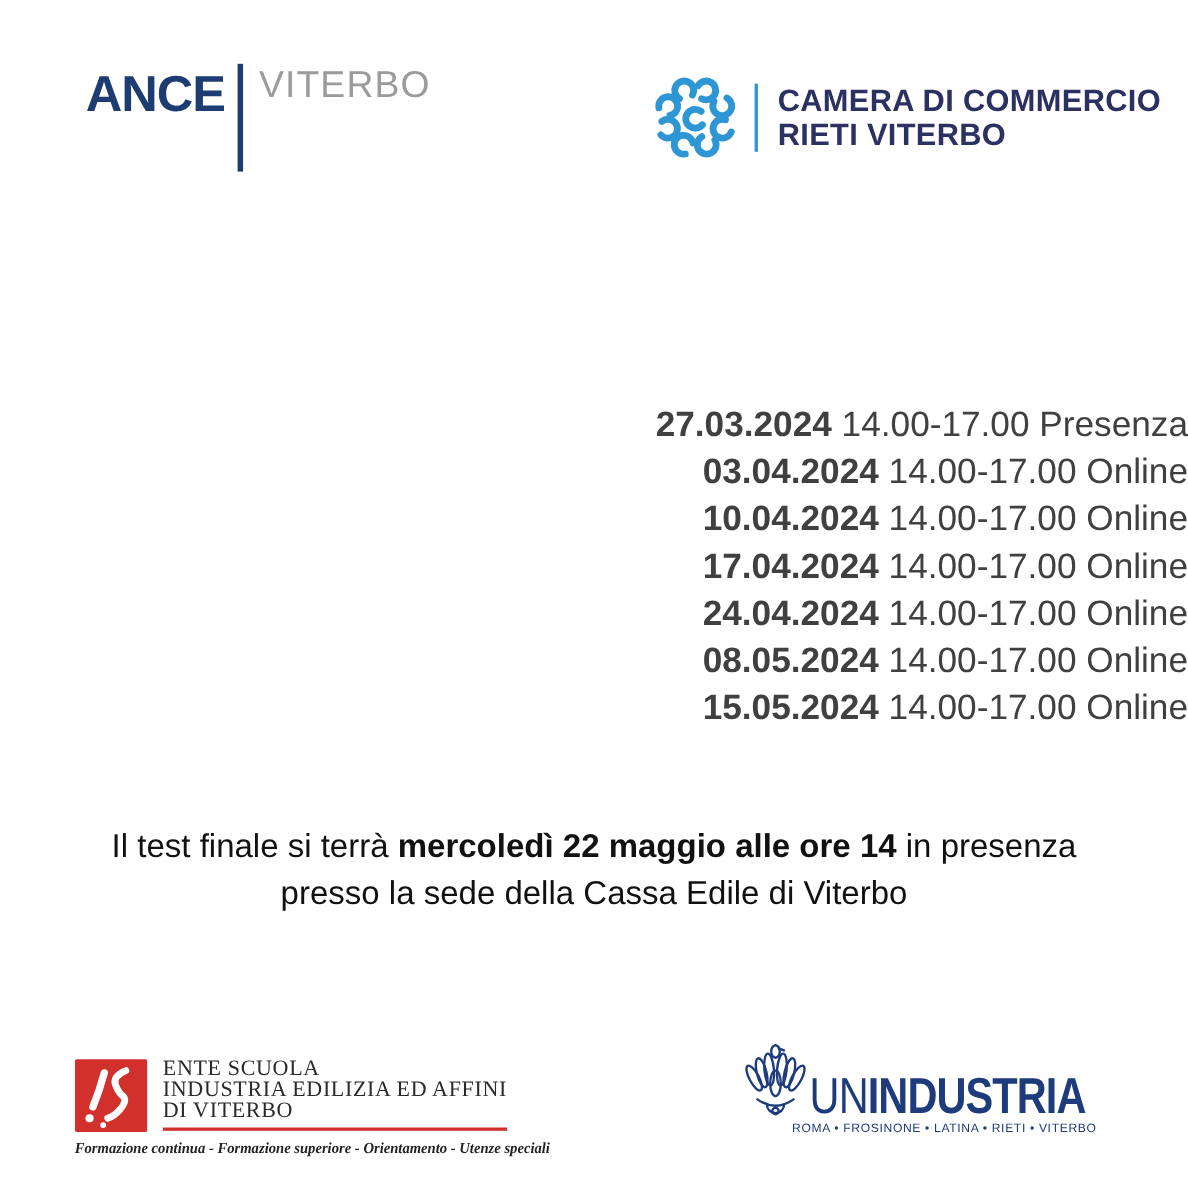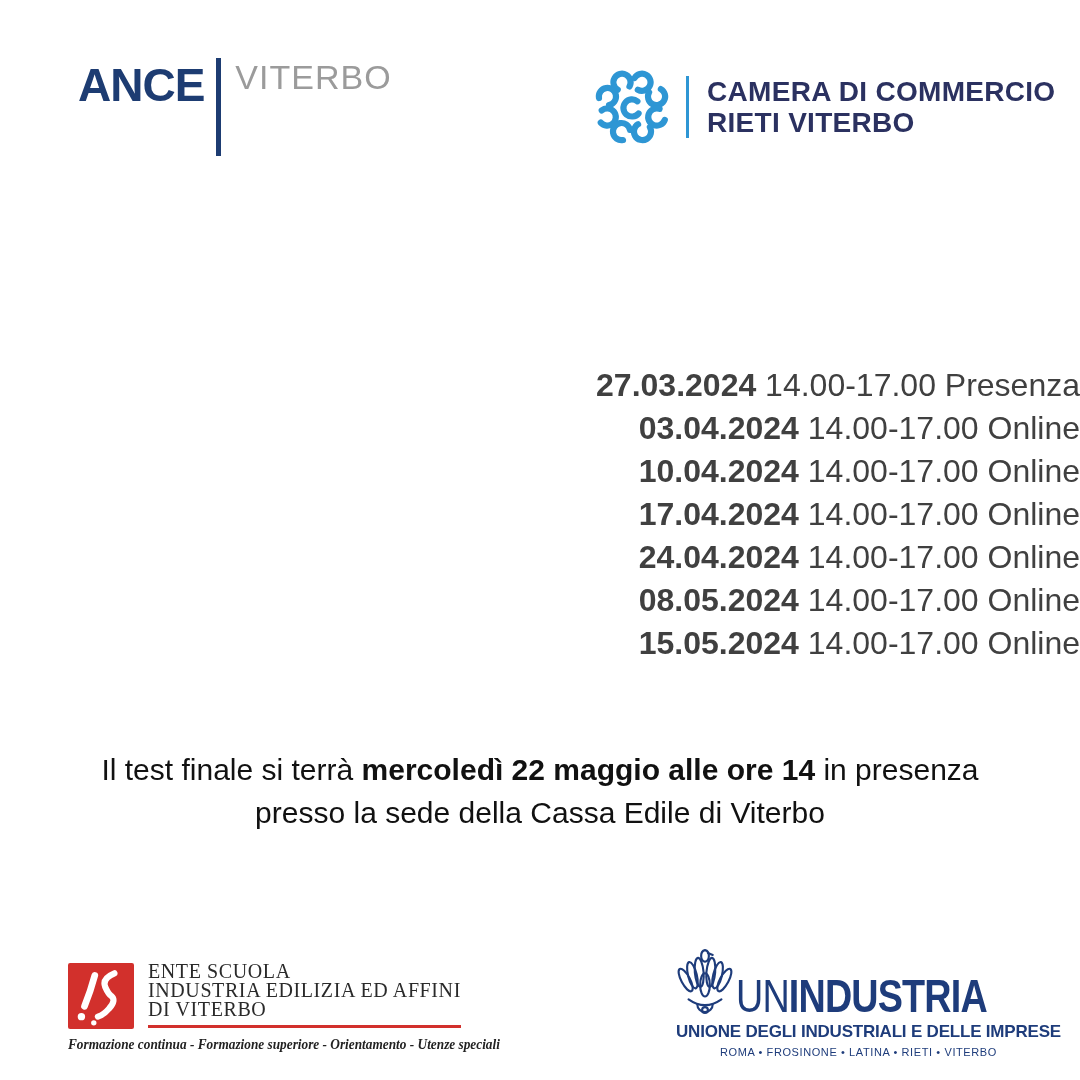--- a/index.html
+++ b/index.html
@@ -189,17 +189,16 @@
           <ellipse cx="30" cy="38" rx="5" ry="12"></ellipse>
           <path d="M13 53 q17 12 34 0"></path>
           <path d="M22 58 a8 8 0 0 0 16 0"></path>
           <circle cx="30" cy="64" r="3"></circle>
         </g>
       </svg>
       <div class="un-name">
         <span>UN</span><span class="un-name-bold">INDUSTRIA</span>
       </div>
     </div>
-    <div class="un-line2">UNIONE DEGLI INDUSTRIALI E DELLE IMPRESE</div>
     <div class="un-line3">ROMA • FROSINONE • LATINA • RIETI • VITERBO</div>
   </div>
 
 </div>
 
 </body></html>

